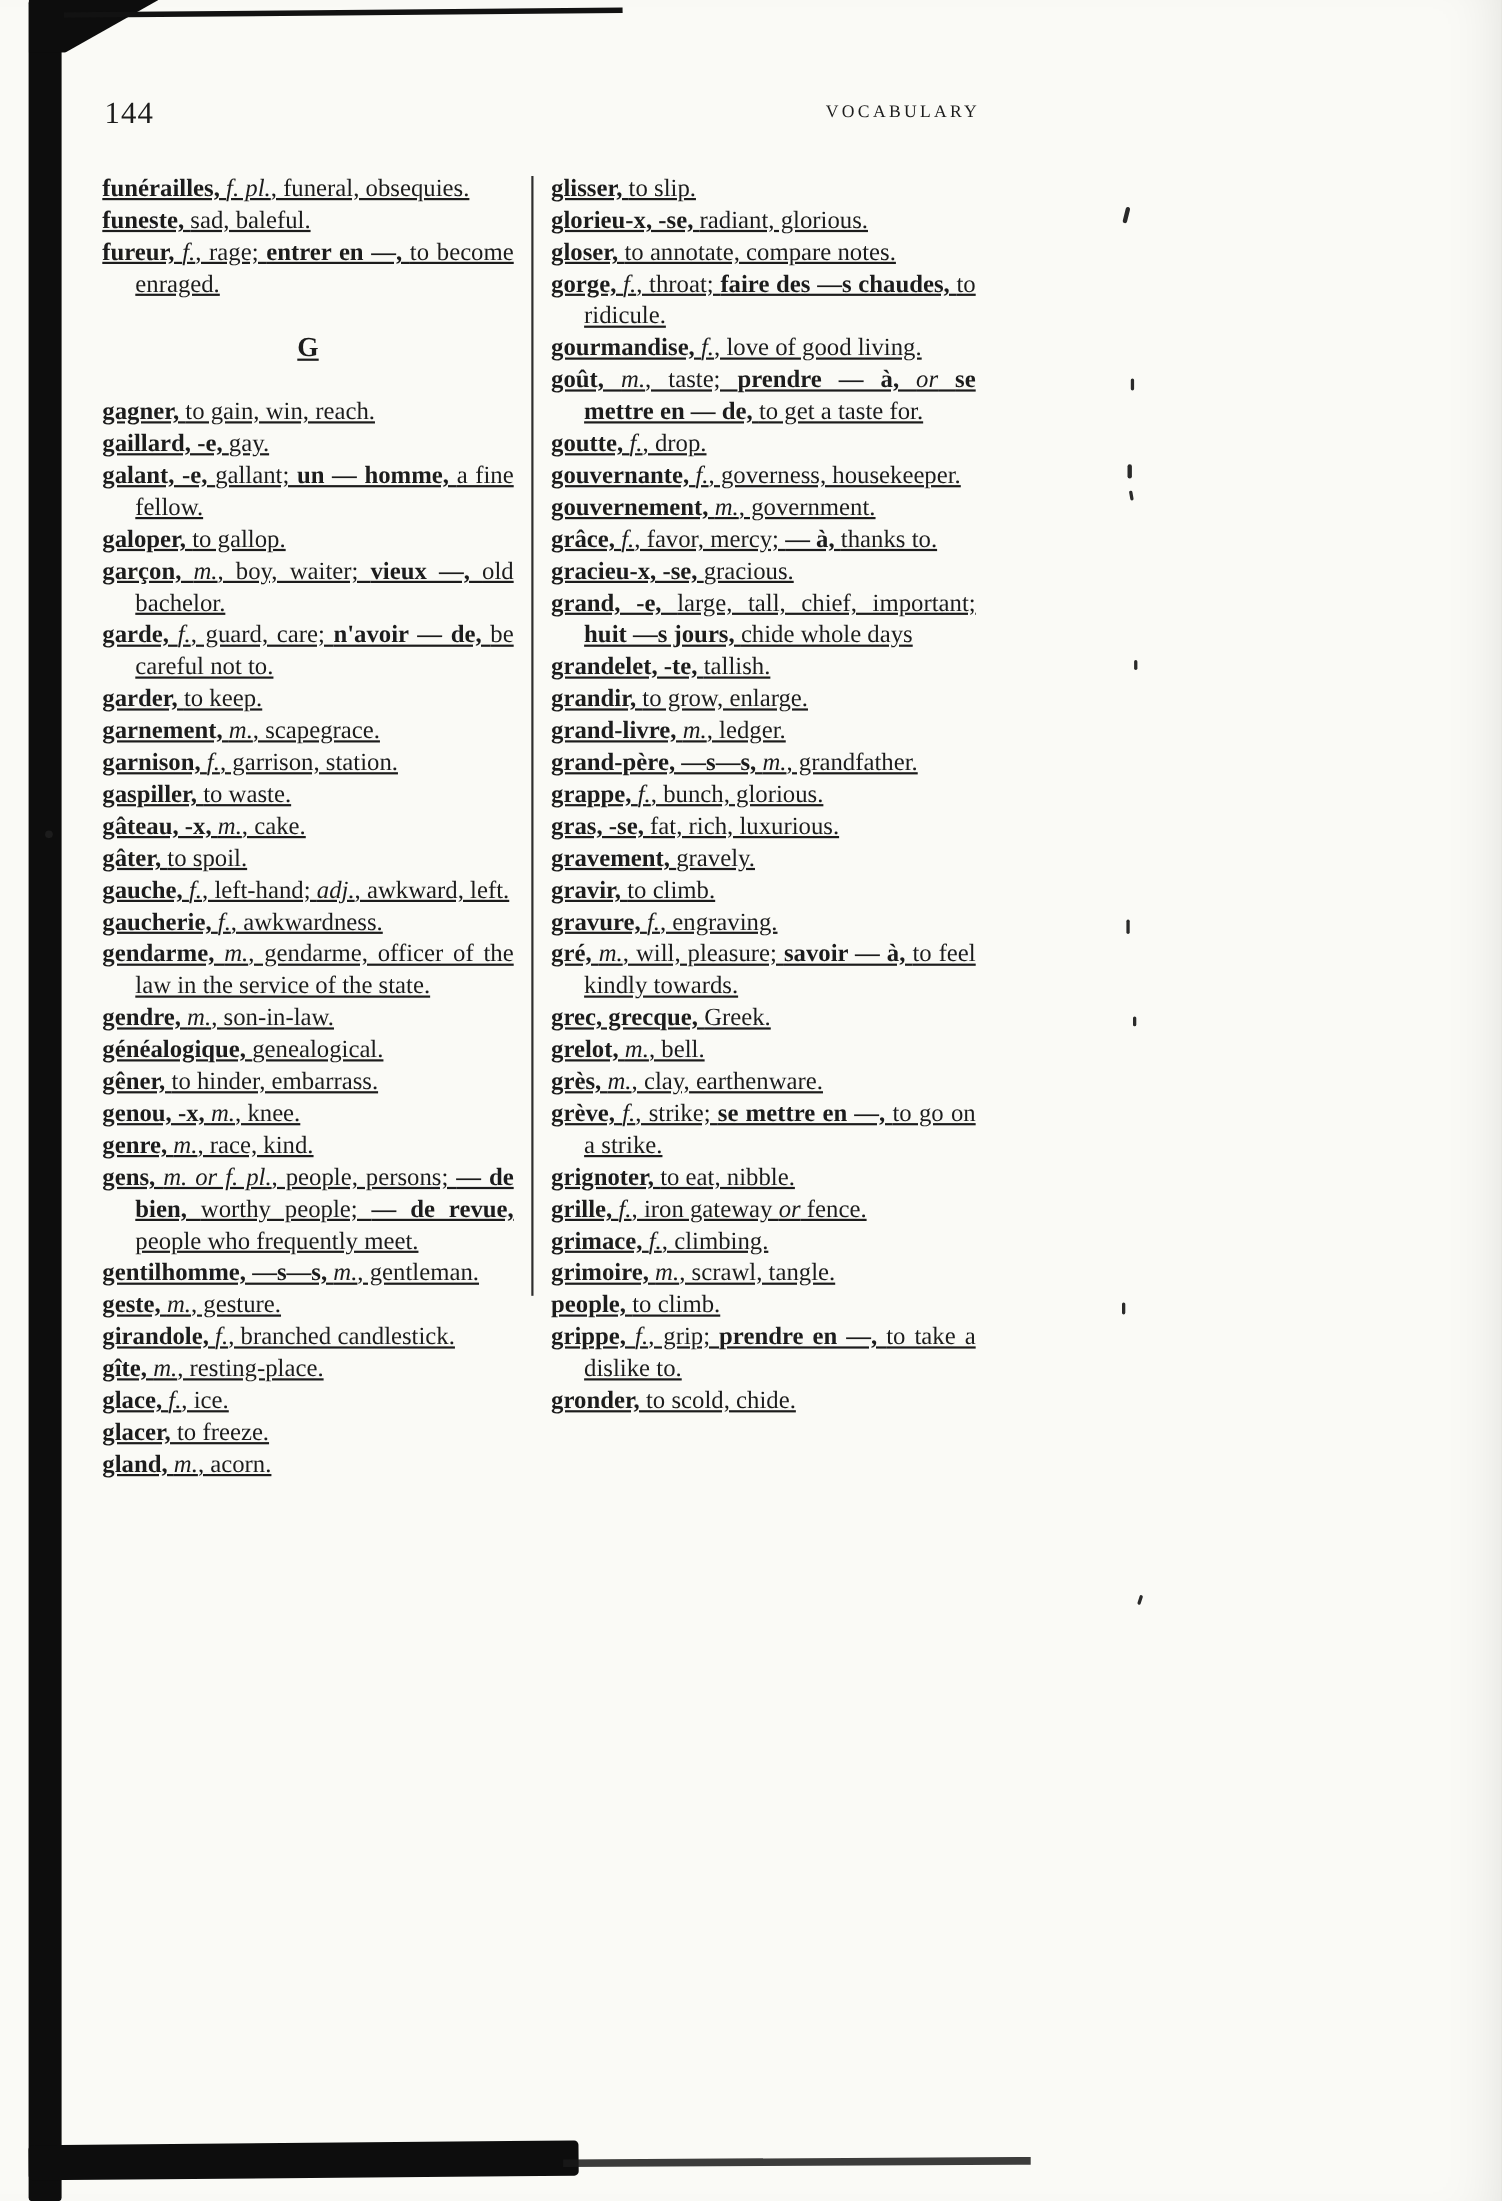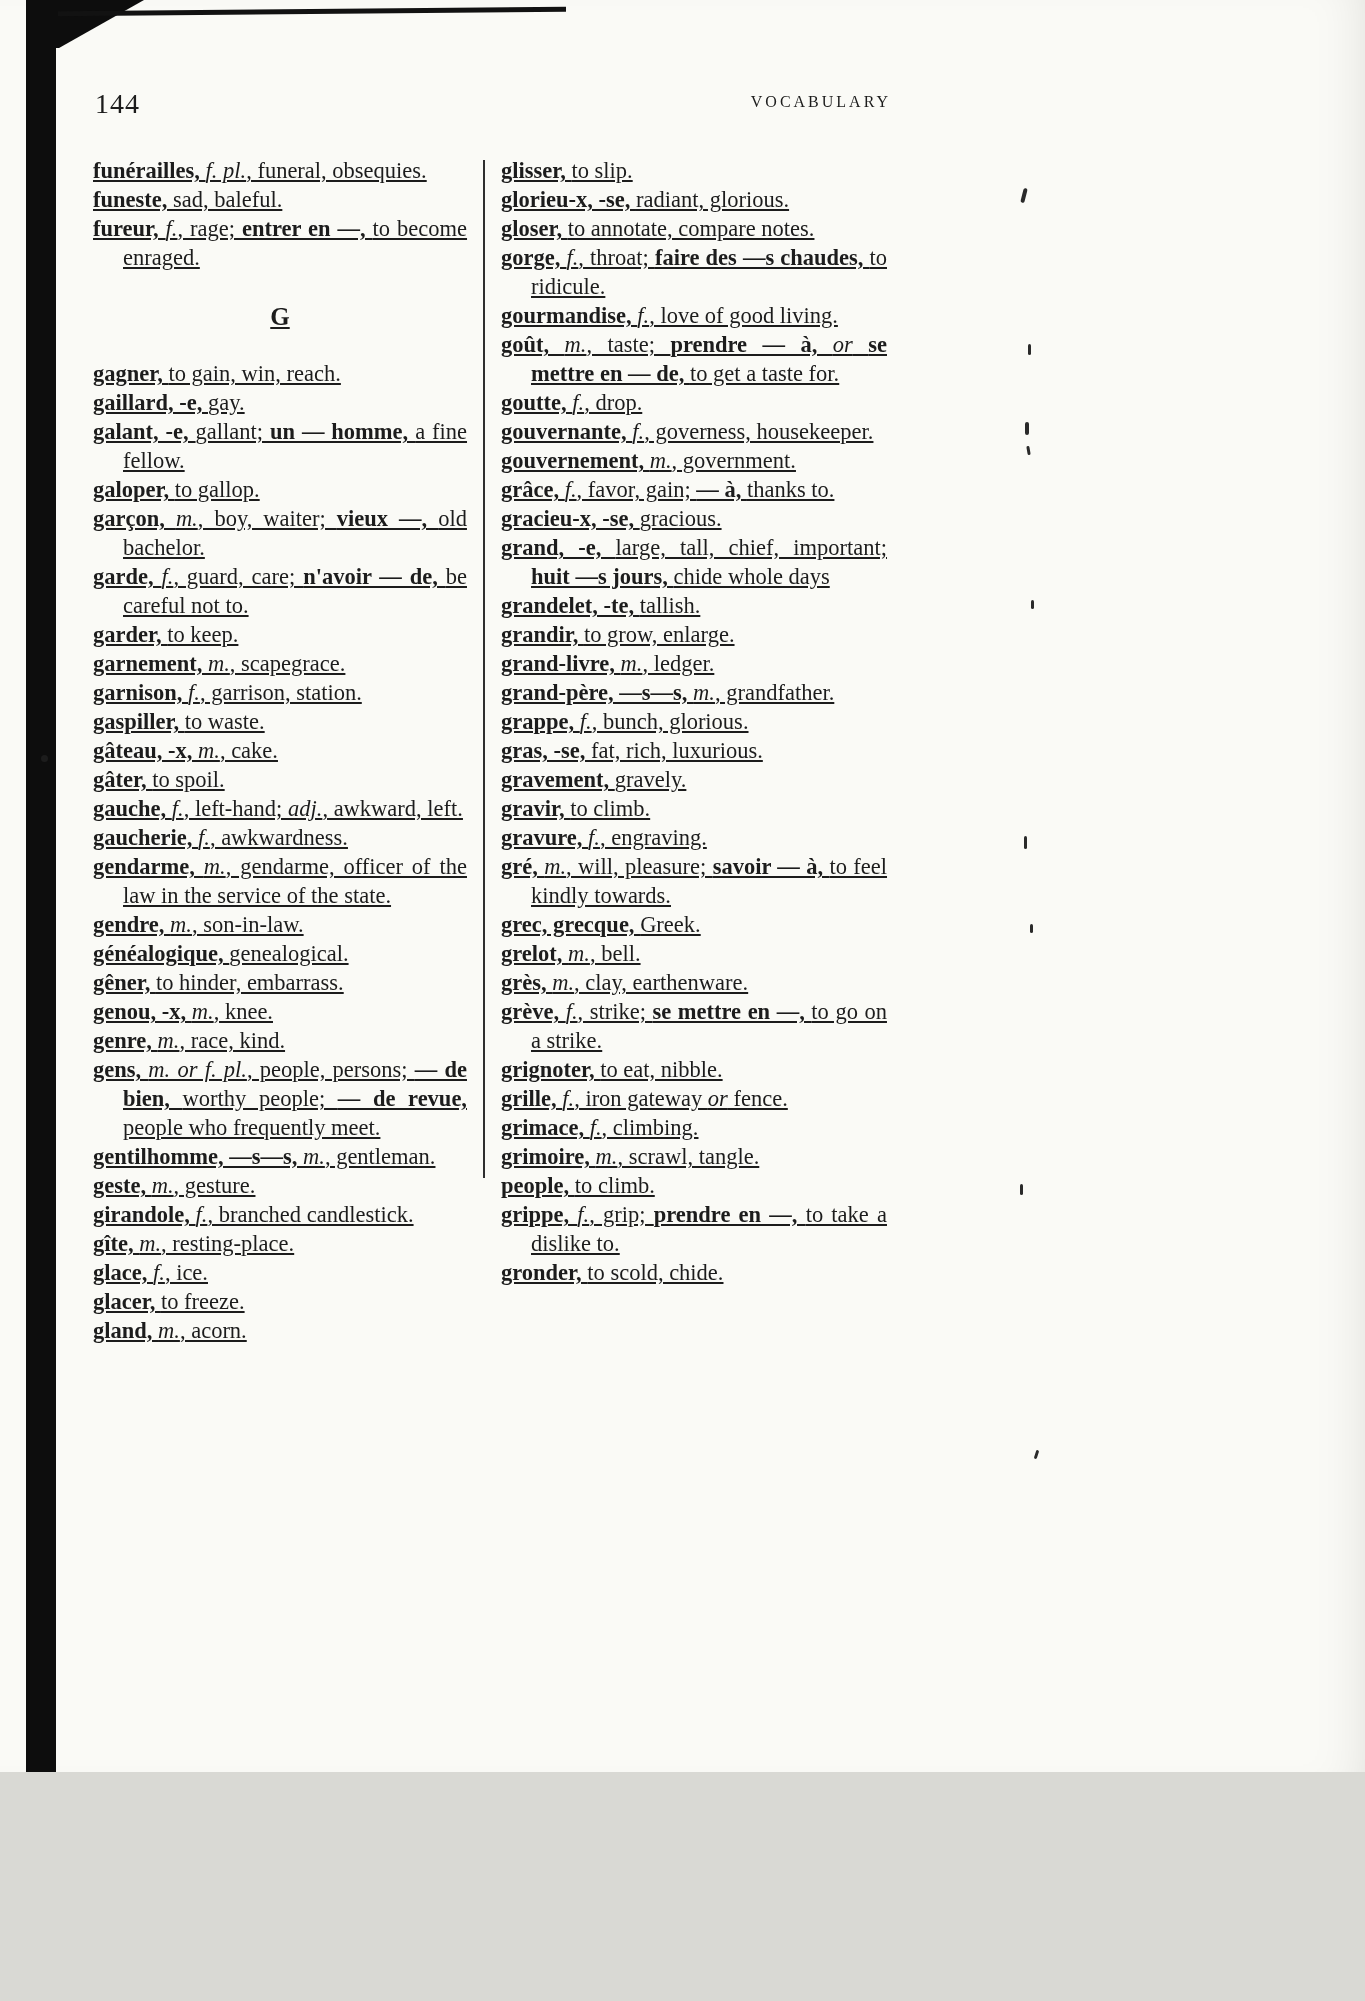--- a/index.html
+++ b/index.html
@@ -4,21 +4,21 @@
 <style>
   * { box-sizing: border-box; }
   html,body { margin:0; padding:0; }
   body {
     background:#d9d9d4;
     font-family:"Liberation Serif", serif;
   }
   .page {
     position:relative;
     width:1365px;
-    height:1772px;
+    height:2001px;
     background:#fafaf6;
     overflow:hidden;
     color:#1c1c1c;
     box-shadow: inset -40px 0 60px -50px rgba(0,0,0,0.15);
   }
   
   .artifact { position:absolute; background:#0d0d0d; }
   .bar-left   { left:26px; top:0; width:30px; height:2001px; border-radius:3px; }
   .blob-topleft { left:26px; top:0; width:118px; height:48px;
                   clip-path:polygon(0 0, 100% 0, 28% 100%, 0 100%); }
@@ -139,21 +139,21 @@
       <div class="col col-right" id="col-right">
           <p class="entry"><span class="seg-b">glisser, </span><span class="seg-n">to slip.</span></p>
           <p class="entry"><span class="seg-b">glorieu-x, -se, </span><span class="seg-n">radiant, glorious.</span></p>
           <p class="entry"><span class="seg-b">gloser, </span><span class="seg-n">to annotate, compare notes.</span></p>
           <p class="entry"><span class="seg-b">gorge, </span><span class="seg-i">f.</span><span class="seg-n">, throat; </span><span class="seg-b">faire des —s chaudes, </span><span class="seg-n">to ridicule.</span></p>
           <p class="entry"><span class="seg-b">gourmandise, </span><span class="seg-i">f.</span><span class="seg-n">, love of good living.</span></p>
           <p class="entry"><span class="seg-b">goût, </span><span class="seg-i">m.</span><span class="seg-n">, taste; </span><span class="seg-b">prendre — à, </span><span class="seg-i">or</span><span class="seg-n"> </span><span class="seg-b">se mettre en — de, </span><span class="seg-n">to get a taste for.</span></p>
           <p class="entry"><span class="seg-b">goutte, </span><span class="seg-i">f.</span><span class="seg-n">, drop.</span></p>
           <p class="entry"><span class="seg-b">gouvernante, </span><span class="seg-i">f.</span><span class="seg-n">, governess, housekeeper.</span></p>
           <p class="entry"><span class="seg-b">gouvernement, </span><span class="seg-i">m.</span><span class="seg-n">, government.</span></p>
-          <p class="entry"><span class="seg-b">grâce, </span><span class="seg-i">f.</span><span class="seg-n">, favor, gain; </span><span class="seg-b">— à, </span><span class="seg-n">thanks to.</span></p>
+          <p class="entry"><span class="seg-b">grâce, </span><span class="seg-i">f.</span><span class="seg-n">, favor, mercy; </span><span class="seg-b">— à, </span><span class="seg-n">thanks to.</span></p>
           <p class="entry"><span class="seg-b">gracieu-x, -se, </span><span class="seg-n">gracious.</span></p>
           <p class="entry"><span class="seg-b">grand, -e, </span><span class="seg-n">large, tall, chief, important; </span><span class="seg-b">huit —s jours, </span><span class="seg-n">chide whole days</span></p>
           <p class="entry"><span class="seg-b">grandelet, -te, </span><span class="seg-n">tallish.</span></p>
           <p class="entry"><span class="seg-b">grandir, </span><span class="seg-n">to grow, enlarge.</span></p>
           <p class="entry"><span class="seg-b">grand-livre, </span><span class="seg-i">m.</span><span class="seg-n">, ledger.</span></p>
           <p class="entry"><span class="seg-b">grand-père, —s—s, </span><span class="seg-i">m.</span><span class="seg-n">, grandfather.</span></p>
           <p class="entry"><span class="seg-b">grappe, </span><span class="seg-i">f.</span><span class="seg-n">, bunch, glorious.</span></p>
           <p class="entry"><span class="seg-b">gras, -se, </span><span class="seg-n">fat, rich, luxurious.</span></p>
           <p class="entry"><span class="seg-b">gravement, </span><span class="seg-n">gravely.</span></p>
           <p class="entry"><span class="seg-b">gravir, </span><span class="seg-n">to climb.</span></p>

